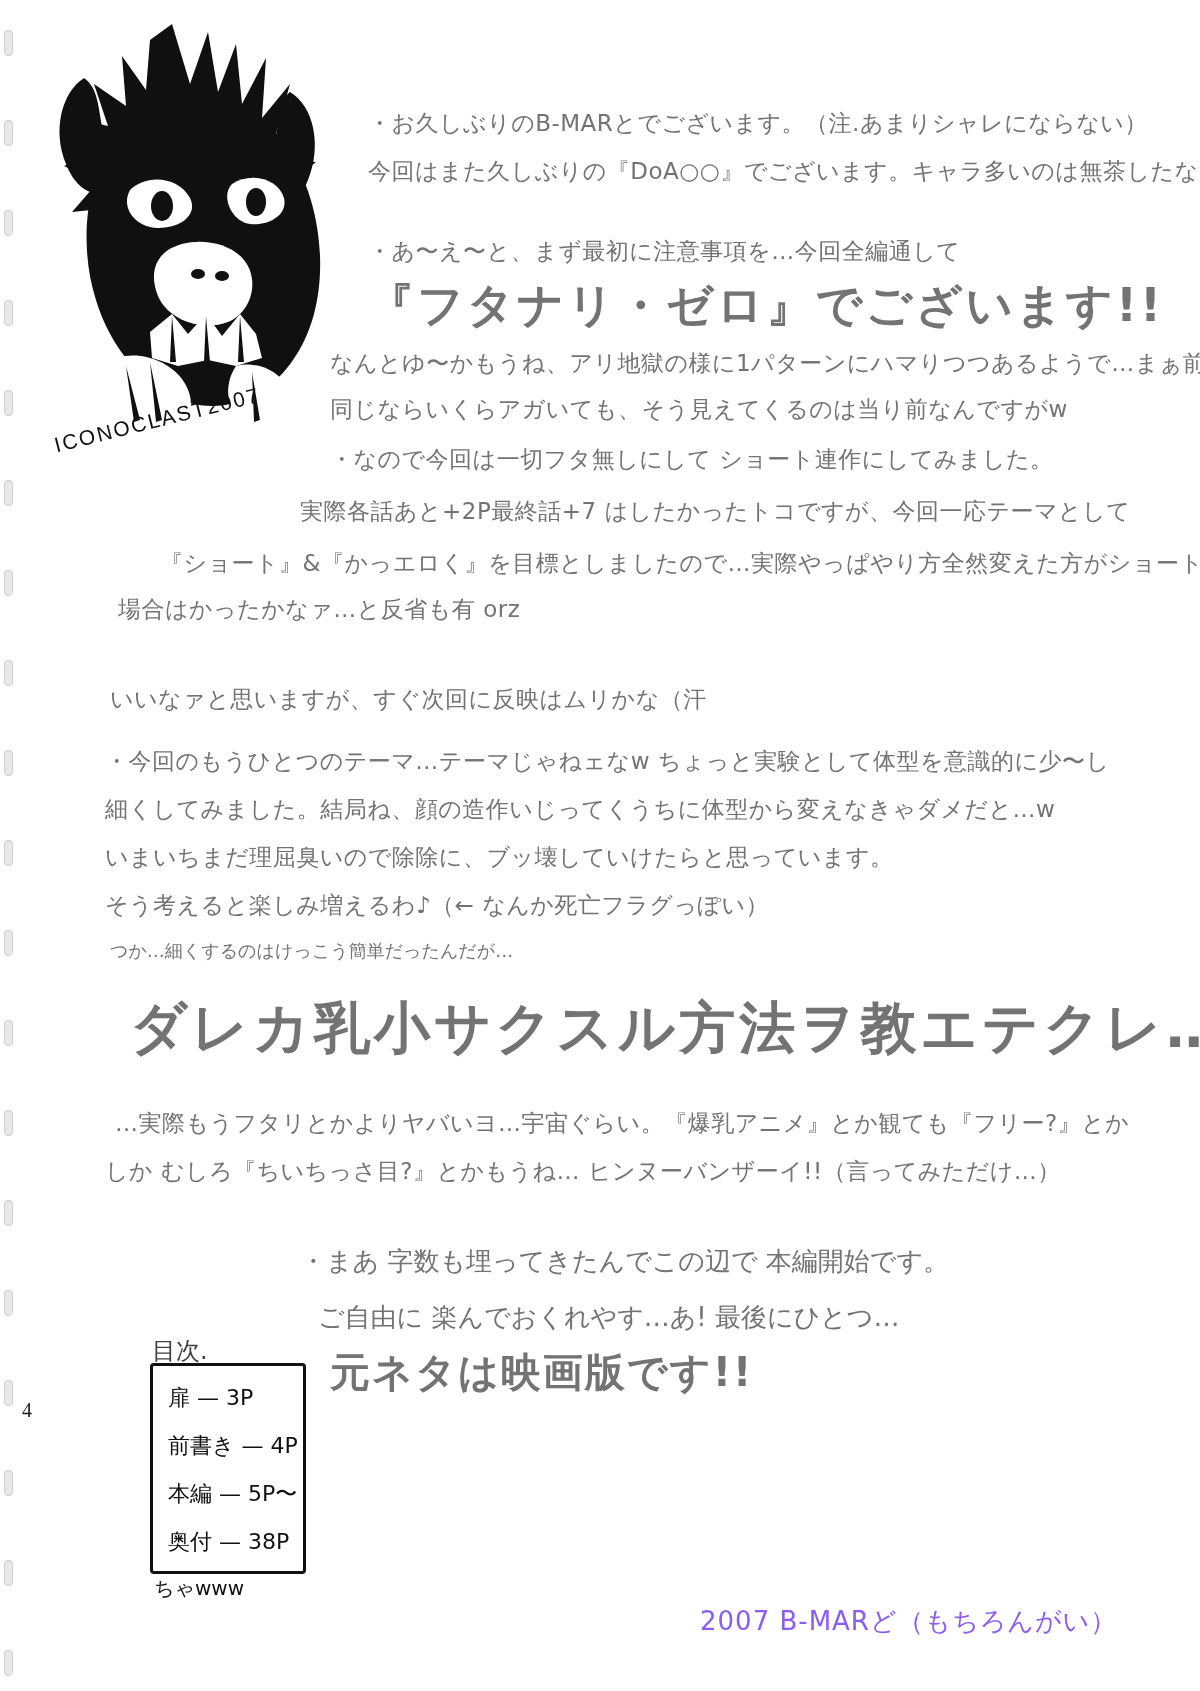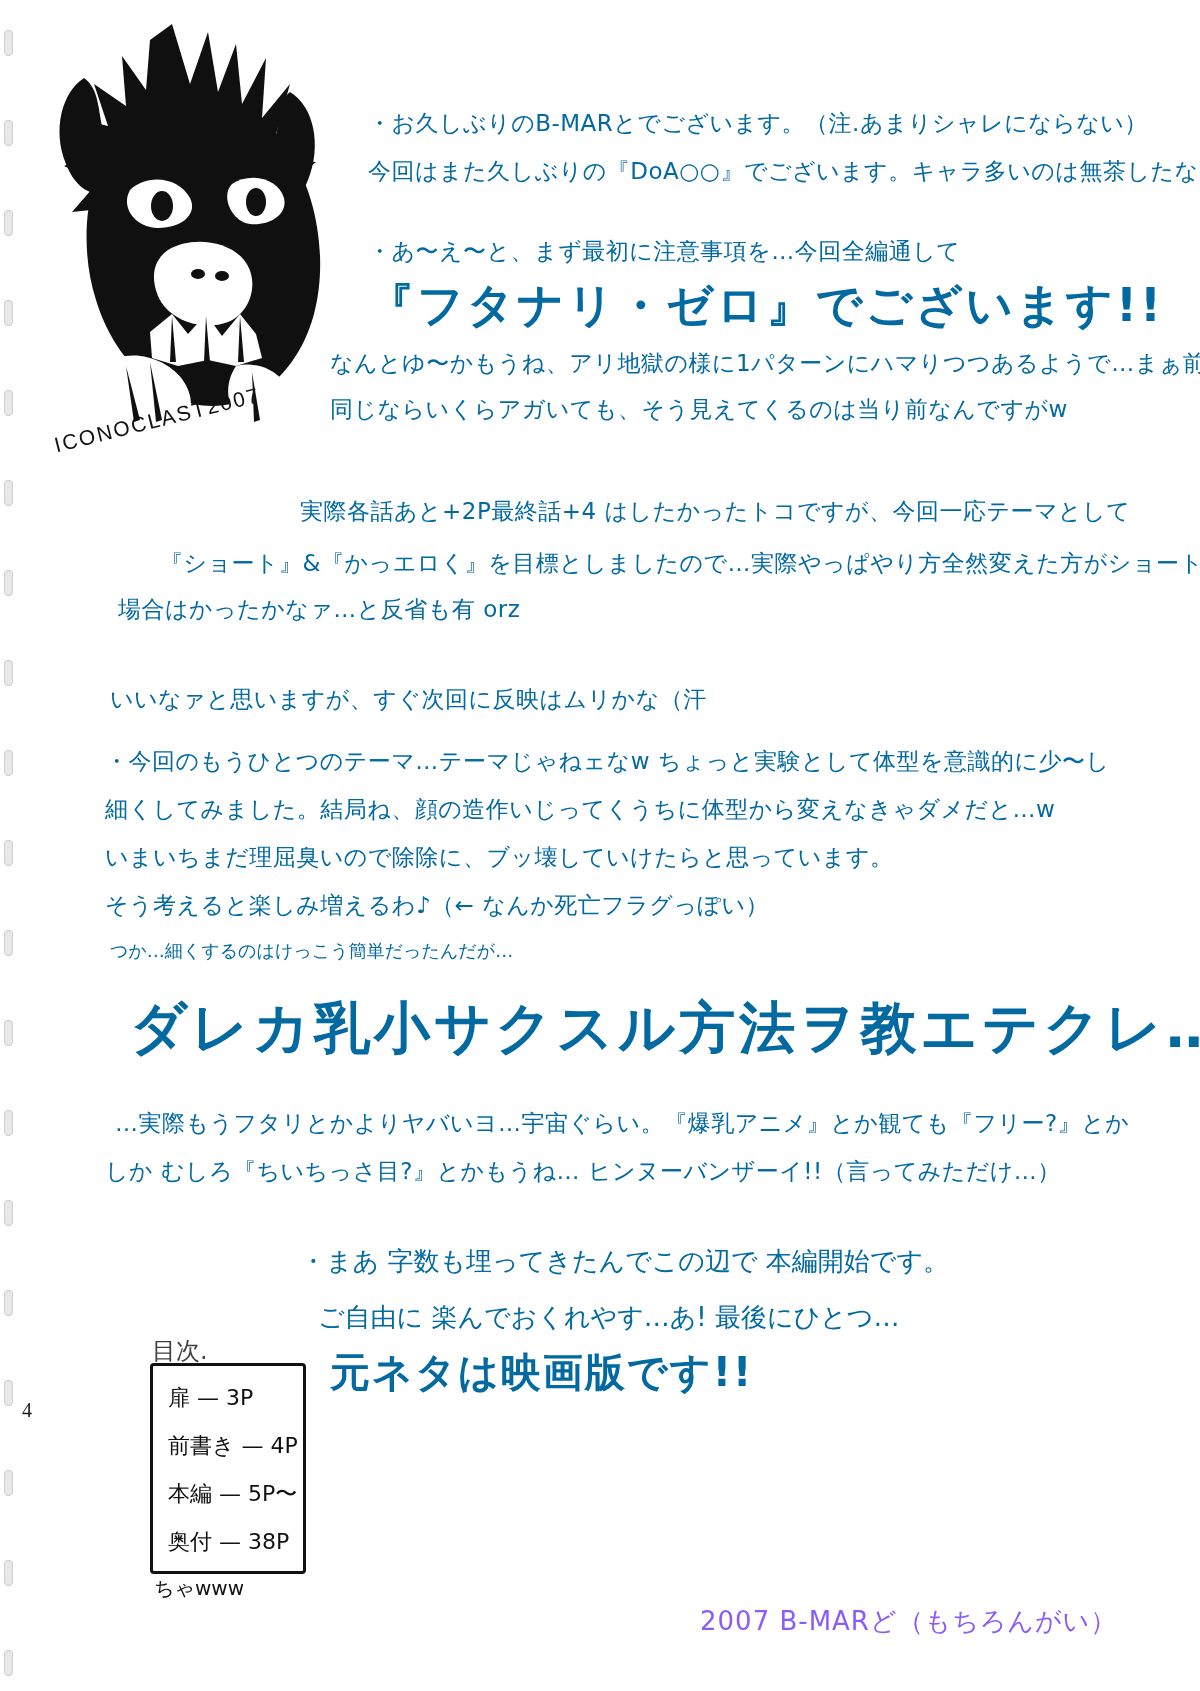--- a/index.html
+++ b/index.html
@@ -67,21 +67,21 @@
     font-family: "Liberation Sans", sans-serif;
     font-size: 21px;
     letter-spacing: 2px;
     color: #111;
     white-space: nowrap;
   }
 
   
   .hand {
     position: absolute;
-    color: #0369a1;
+    color: #737373;
     font-family: "DejaVu Sans", sans-serif;
     line-height: 1.0;
     white-space: nowrap;
   }
   .l {            
     font-size: 23px;
     letter-spacing: 0.5px;
   }
   .sm { font-size: 18px; }
   .lg { font-size: 26px; }
@@ -224,21 +224,22 @@
     </svg>
     <div class="signature">ICONOCLAST2007</div>
   </div>
 
   <div class="hand l" style="left:368px; top:112px;">・お久しぶりのB-MARとでございます。（注.あまりシャレにならない）</div>
   <div class="hand l" style="left:368px; top:160px;">今回はまた久しぶりの『DoA○○』でございます。キャラ多いのは無茶したなぁ</div>
   <div class="hand l" style="left:368px; top:240px;">・あ〜え〜と、まず最初に注意事項を…今回全編通して</div>
   <div class="hand xl" style="left:368px; top:282px;">『フタナリ・ゼロ』でございます!!</div>
   <div class="hand l" style="left:330px; top:352px;">なんとゆ〜かもうね、アリ地獄の様に1パターンにハマりつつあるようで…まぁ前提</div>
   <div class="hand l" style="left:330px; top:398px;">同じならいくらアガいても、そう見えてくるのは当り前なんですがw</div>
-  <div class="hand l" style="left:300px; top:500px;">実際各話あと+2P最終話+4 はしたかったトコですが、今回一応テーマとして</div>
+  <div class="hand l" style="left:330px; top:448px;">・なので今回は一切フタ無しにして ショート連作にしてみました。</div>
+  <div class="hand l" style="left:300px; top:500px;">実際各話あと+2P最終話+7 はしたかったトコですが、今回一応テーマとして</div>
   <div class="hand l" style="left:160px; top:552px;">『ショート』&amp;『かっエロく』を目標としましたので…実際やっぱやり方全然変えた方がショートの</div>
   <div class="hand l" style="left:118px; top:598px;">場合はかったかなァ…と反省も有 orz</div>
   <div class="hand l" style="left:110px; top:688px;">いいなァと思いますが、すぐ次回に反映はムリかな（汗</div>
   <div class="hand l" style="left:105px; top:750px;">・今回のもうひとつのテーマ…テーマじゃねェなw ちょっと実験として体型を意識的に少〜し</div>
   <div class="hand l" style="left:105px; top:798px;">細くしてみました。結局ね、顔の造作いじってくうちに体型から変えなきゃダメだと…w</div>
   <div class="hand l" style="left:105px; top:846px;">いまいちまだ理屈臭いので除除に、ブッ壊していけたらと思っています。</div>
   <div class="hand l" style="left:105px; top:894px;">そう考えると楽しみ増えるわ♪（← なんか死亡フラグっぽい）</div>
   <div class="hand sm" style="left:110px; top:942px;">つか…細くするのはけっこう簡単だったんだが…</div>
   <div class="hand xxl" style="left:130px; top:1000px;">ダレカ乳小サクスル方法ヲ教エテクレ…orz</div>
   <div class="hand l" style="left:115px; top:1112px;">…実際もうフタリとかよりヤバいヨ…宇宙ぐらい。『爆乳アニメ』とか観ても『フリー?』とか</div>

